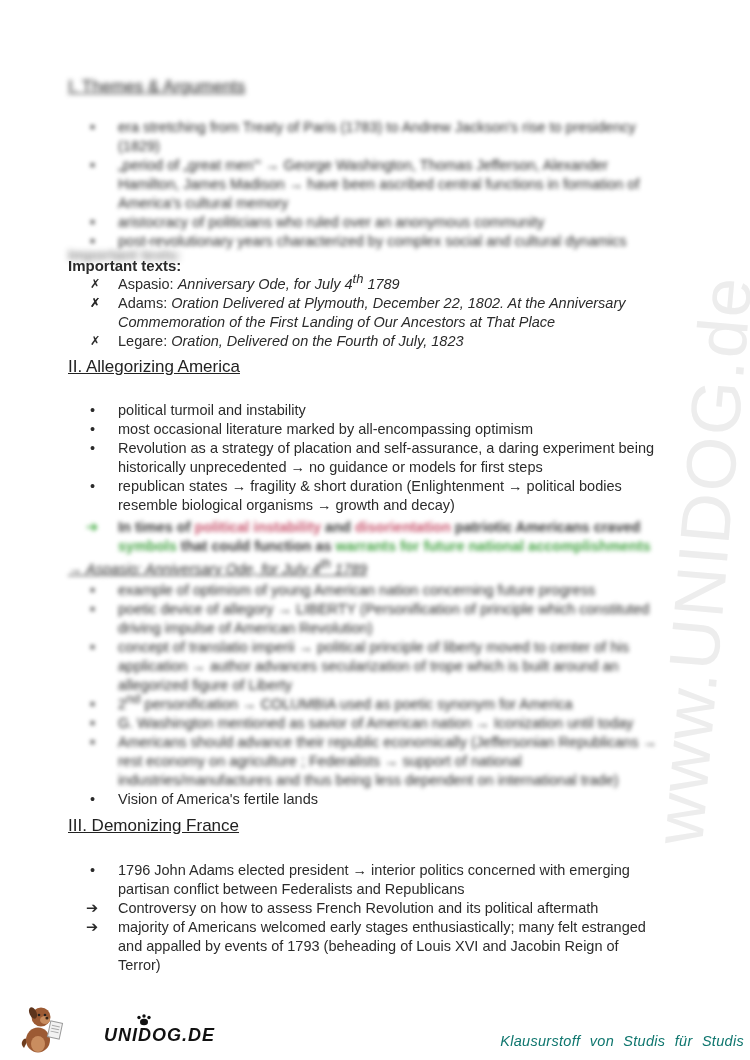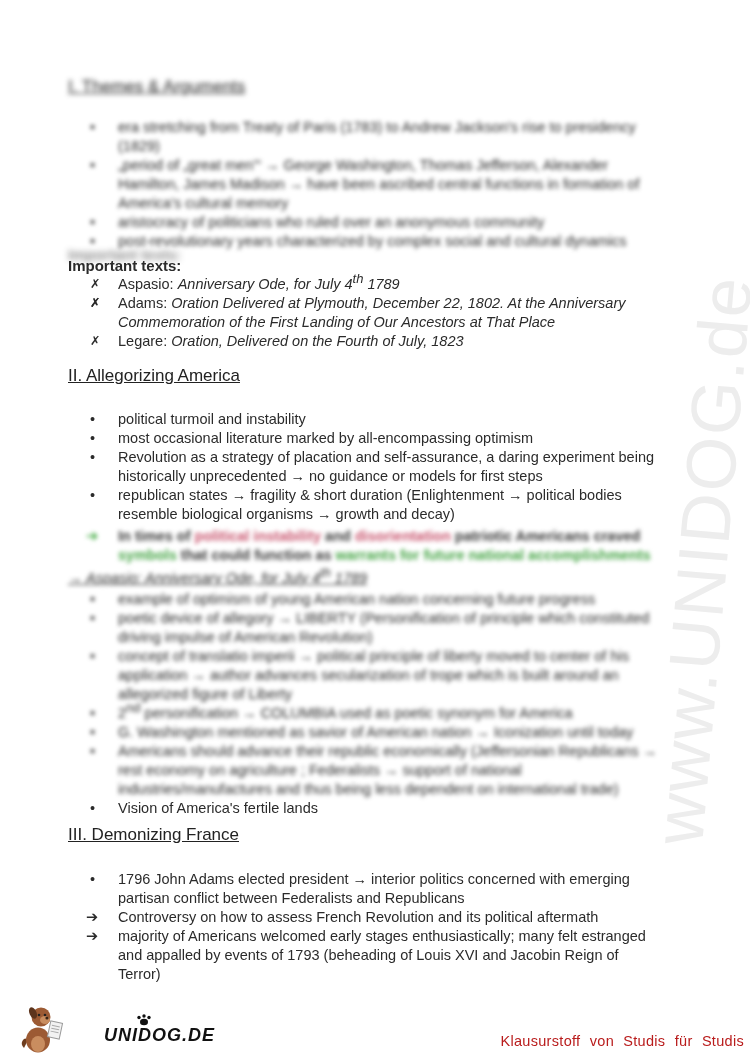--- a/index.html
+++ b/index.html
@@ -21,36 +21,36 @@
   .li{position:relative;padding-left:50px;margin:0;}
   .mk{position:absolute;left:22px;top:0;}
   .mk-arrow{position:absolute;left:18px;top:0;font-weight:bold;}
   .mk-cross{position:absolute;left:22px;top:0;font-weight:bold;font-size:12.5px;}
   .tx{display:inline-block;vertical-align:top;}
   .w530{max-width:530px;} .w540{max-width:540px;}
   .ul1{margin-top:21px;}
   .imp{position:relative;margin-top:5px;font-weight:bold;font-size:15px;}
   .imp-ghost{position:absolute;left:0;top:-11px;filter:blur(3.2px);opacity:.55;font-weight:bold;}
   .xlist{margin-top:0;}
-  .h2{margin-top:14px;}
+  .h2{margin-top:5px;}
   .ul2{margin-top:24px;}
   .keyline{margin-top:3px;font-weight:bold;color:#3a3a3a;}
   .keyline .mk-arrow{color:#2fa32f;}
   .c-dark{color:#3a3a3a;} .c-red{color:#c9566f;} .c-green{color:#46a546;}
   .asp-h{margin-top:4px;font-style:italic;text-decoration:underline;}
   .asp-ul{margin-top:2px;}
   .h3{margin-top:6px;}
   .ul3{margin-top:25px;}
   i,.it{font-style:italic;}
   sup{font-size:13px;line-height:0;}
   .footer-left{position:absolute;left:18px;top:1000px;height:54px;display:flex;align-items:flex-end;z-index:2;gap:44px;}
   .logo-text{position:relative;font-weight:bold;font-style:italic;font-size:18px;color:#111;
     letter-spacing:1px;margin:0 0 8px -4px;}
   .paw{position:absolute;left:32px;top:-12px;}
-  .tagline{position:absolute;right:6px;top:1033px;color:#b91c1c;
+  .tagline{position:absolute;right:6px;top:1033px;font-style:italic;color:#0f766e;
     font-size:14.5px;word-spacing:5px;letter-spacing:.3px;z-index:2;}
 </style>
 </head>
 <body>
 
 <div class="watermark">www.UNIDOG.de</div>
 
 <div class="content">
 
   <div class="hd blur-h">I. Themes &amp; Arguments</div>

